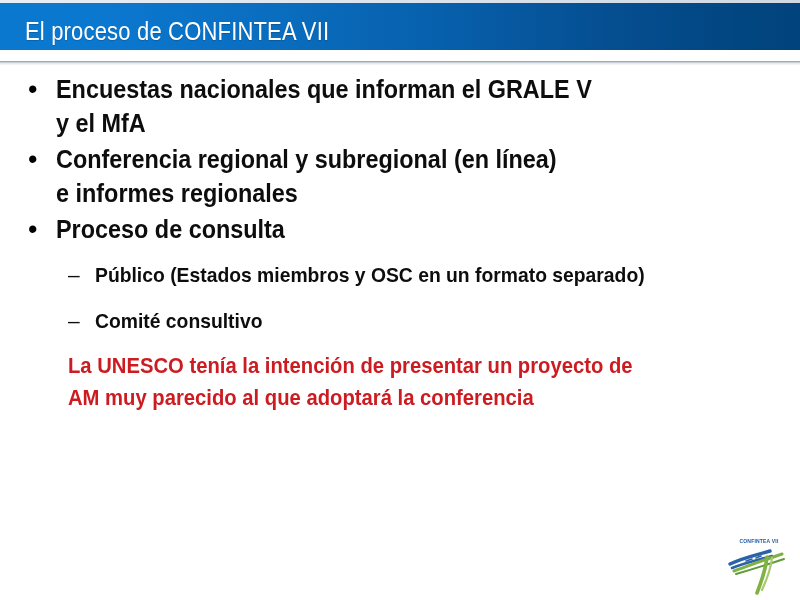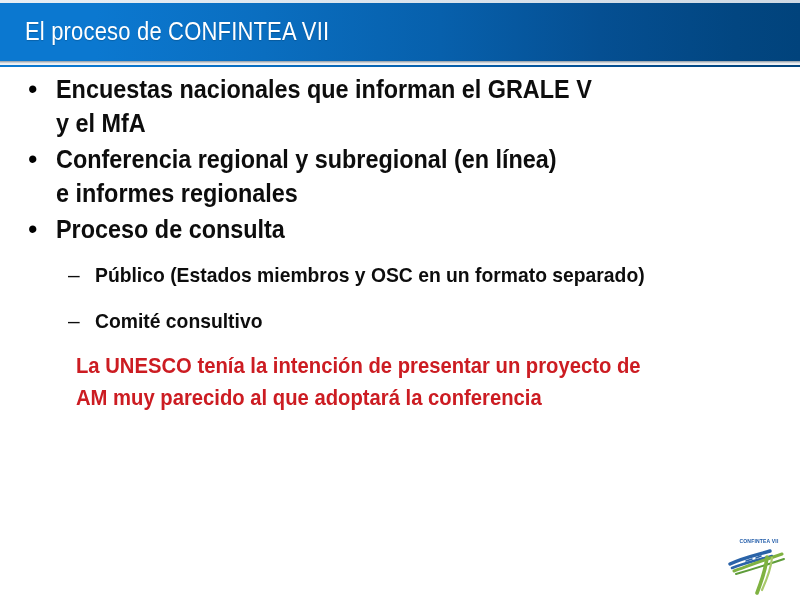--- a/index.html
+++ b/index.html
@@ -25,21 +25,21 @@
     background: #ffffff;
     overflow: hidden;
   }
 
   
   #title-band {
     position: absolute;
     left: 0;
     top: 3px;
     width: 800px;
-    height: 64px;
+    height: 47px;
     background: linear-gradient(to right,
                 #0b78d0 0%,
                 #0b78d0 12%,
                 #0a6ec0 33%,
                 #0760ac 55%,
                 #054f92 75%,
                 #024681 92%,
                 #01437c 100%);
   }
   #title-top-sheen {
@@ -149,21 +149,21 @@
     color: #0d0d0d;
     line-height: 30px;
     transform: scaleX(0.92);
     transform-origin: left top;
     white-space: pre-line;
   }
 
   
   #highlight-block {
     position: absolute;
-    left: 76px;
+    left: 68px;
     top: 350px;
     width: 700px;
   }
   #highlight-block .hl-line {
     display: block;
     font-family: "Liberation Sans", sans-serif;
     font-size: 22px;
     font-weight: bold;
     color: #CC1C22;
     line-height: 32px;

